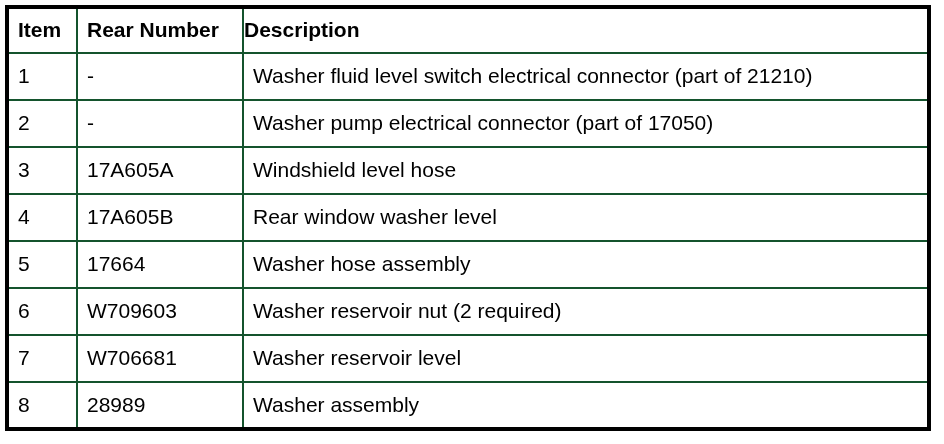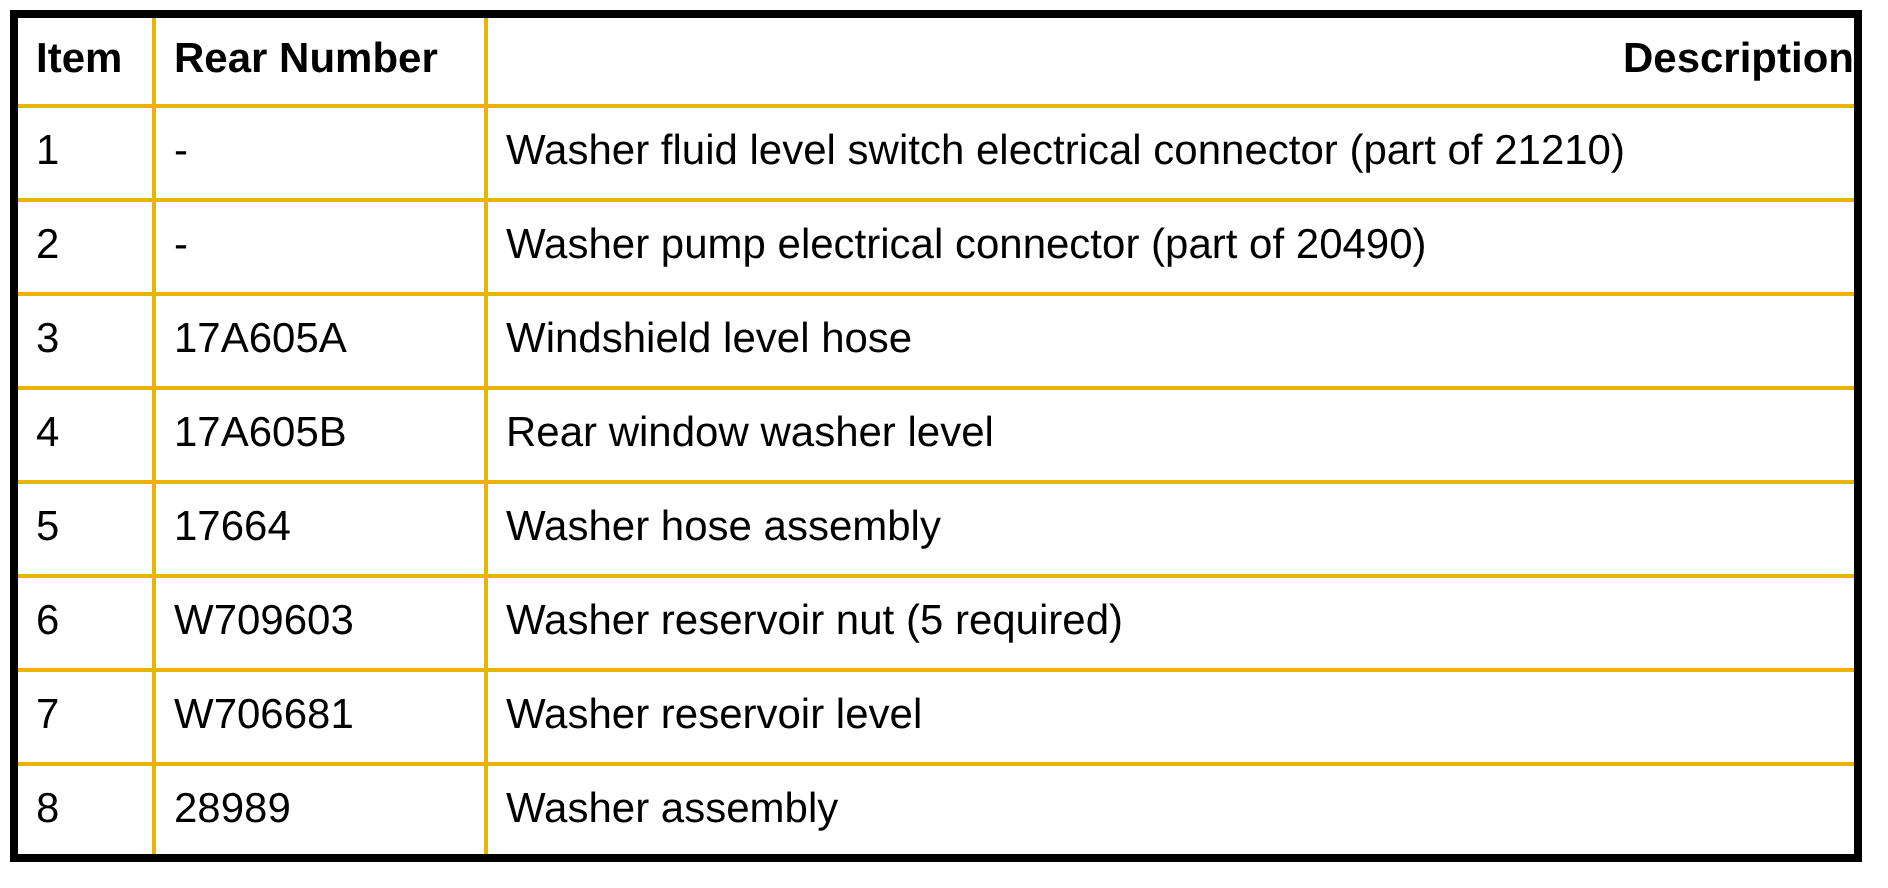--- a/index.html
+++ b/index.html
@@ -24,36 +24,36 @@
     border-collapse: collapse;
     table-layout: fixed;
     border: 4px solid #000000;
     background: #ffffff;
   }
   table.parts-table col.col-item   { width: 70px; }
   table.parts-table col.col-part   { width: 166px; }
   table.parts-table col.col-desc   { width: 686px; }
   table.parts-table th,
   table.parts-table td {
-    border: 2px solid #eab308;
+    border: 2px solid #14532d;
     padding: 0 0 0 9px;
     font-size: 21px;
     line-height: 1.15;
     vertical-align: middle;
     text-align: left;
     white-space: nowrap;
     overflow: hidden;
   }
   table.parts-table thead tr { height: 46px; }
   table.parts-table tbody tr { height: 47px; }
   table.parts-table th {
     font-weight: bold;
   }
   table.parts-table th.desc-header {
-    text-align: right;
+    text-align: left;
     padding-left: 0;
   }
 </style>
 </head>
 <body>
 
 <div class="page">
   <table class="parts-table">
     <colgroup>
       <col class="col-item">
@@ -69,41 +69,41 @@
     </thead>
     <tbody>
       <tr>
         <td>1</td>
         <td>-</td>
         <td>Washer fluid level switch electrical connector (part of 21210)</td>
       </tr>
       <tr>
         <td>2</td>
         <td>-</td>
-        <td>Washer pump electrical connector (part of 20490)</td>
+        <td>Washer pump electrical connector (part of 17050)</td>
       </tr>
       <tr>
         <td>3</td>
         <td>17A605A</td>
         <td>Windshield level hose</td>
       </tr>
       <tr>
         <td>4</td>
         <td>17A605B</td>
         <td>Rear window washer level</td>
       </tr>
       <tr>
         <td>5</td>
         <td>17664</td>
         <td>Washer hose assembly</td>
       </tr>
       <tr>
         <td>6</td>
         <td>W709603</td>
-        <td>Washer reservoir nut (5 required)</td>
+        <td>Washer reservoir nut (2 required)</td>
       </tr>
       <tr>
         <td>7</td>
         <td>W706681</td>
         <td>Washer reservoir level</td>
       </tr>
       <tr>
         <td>8</td>
         <td>28989</td>
         <td>Washer assembly</td>

